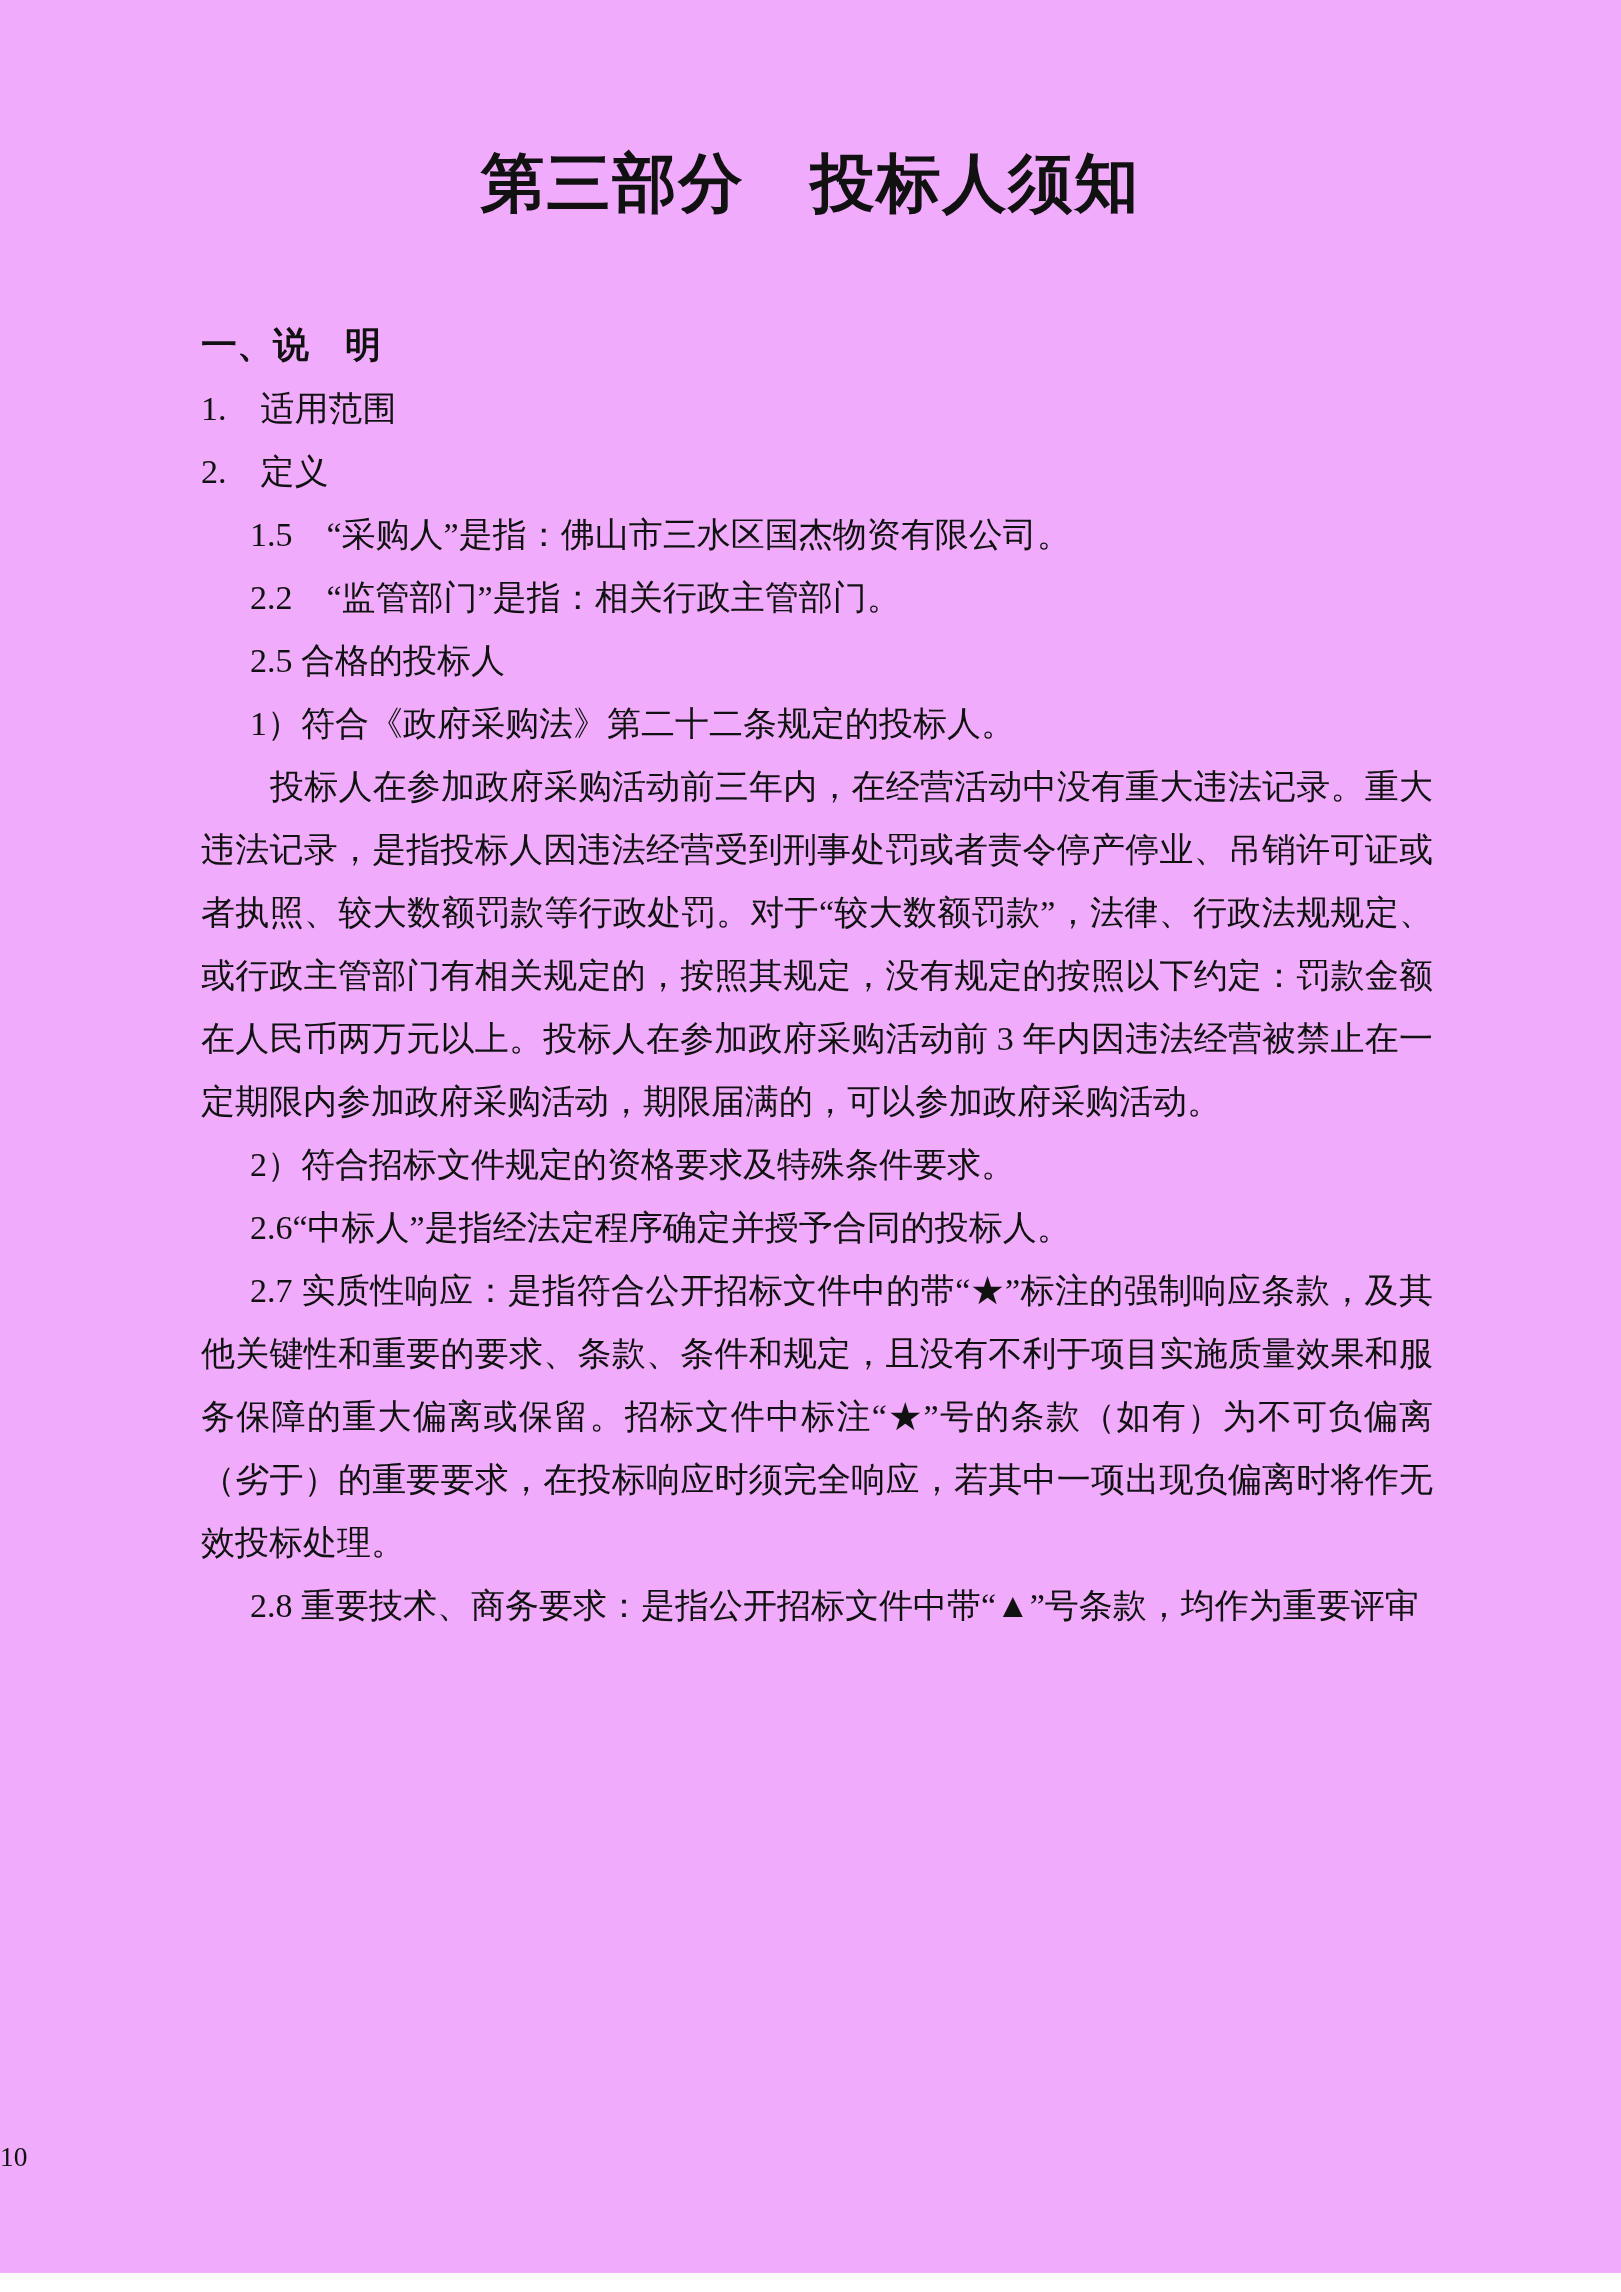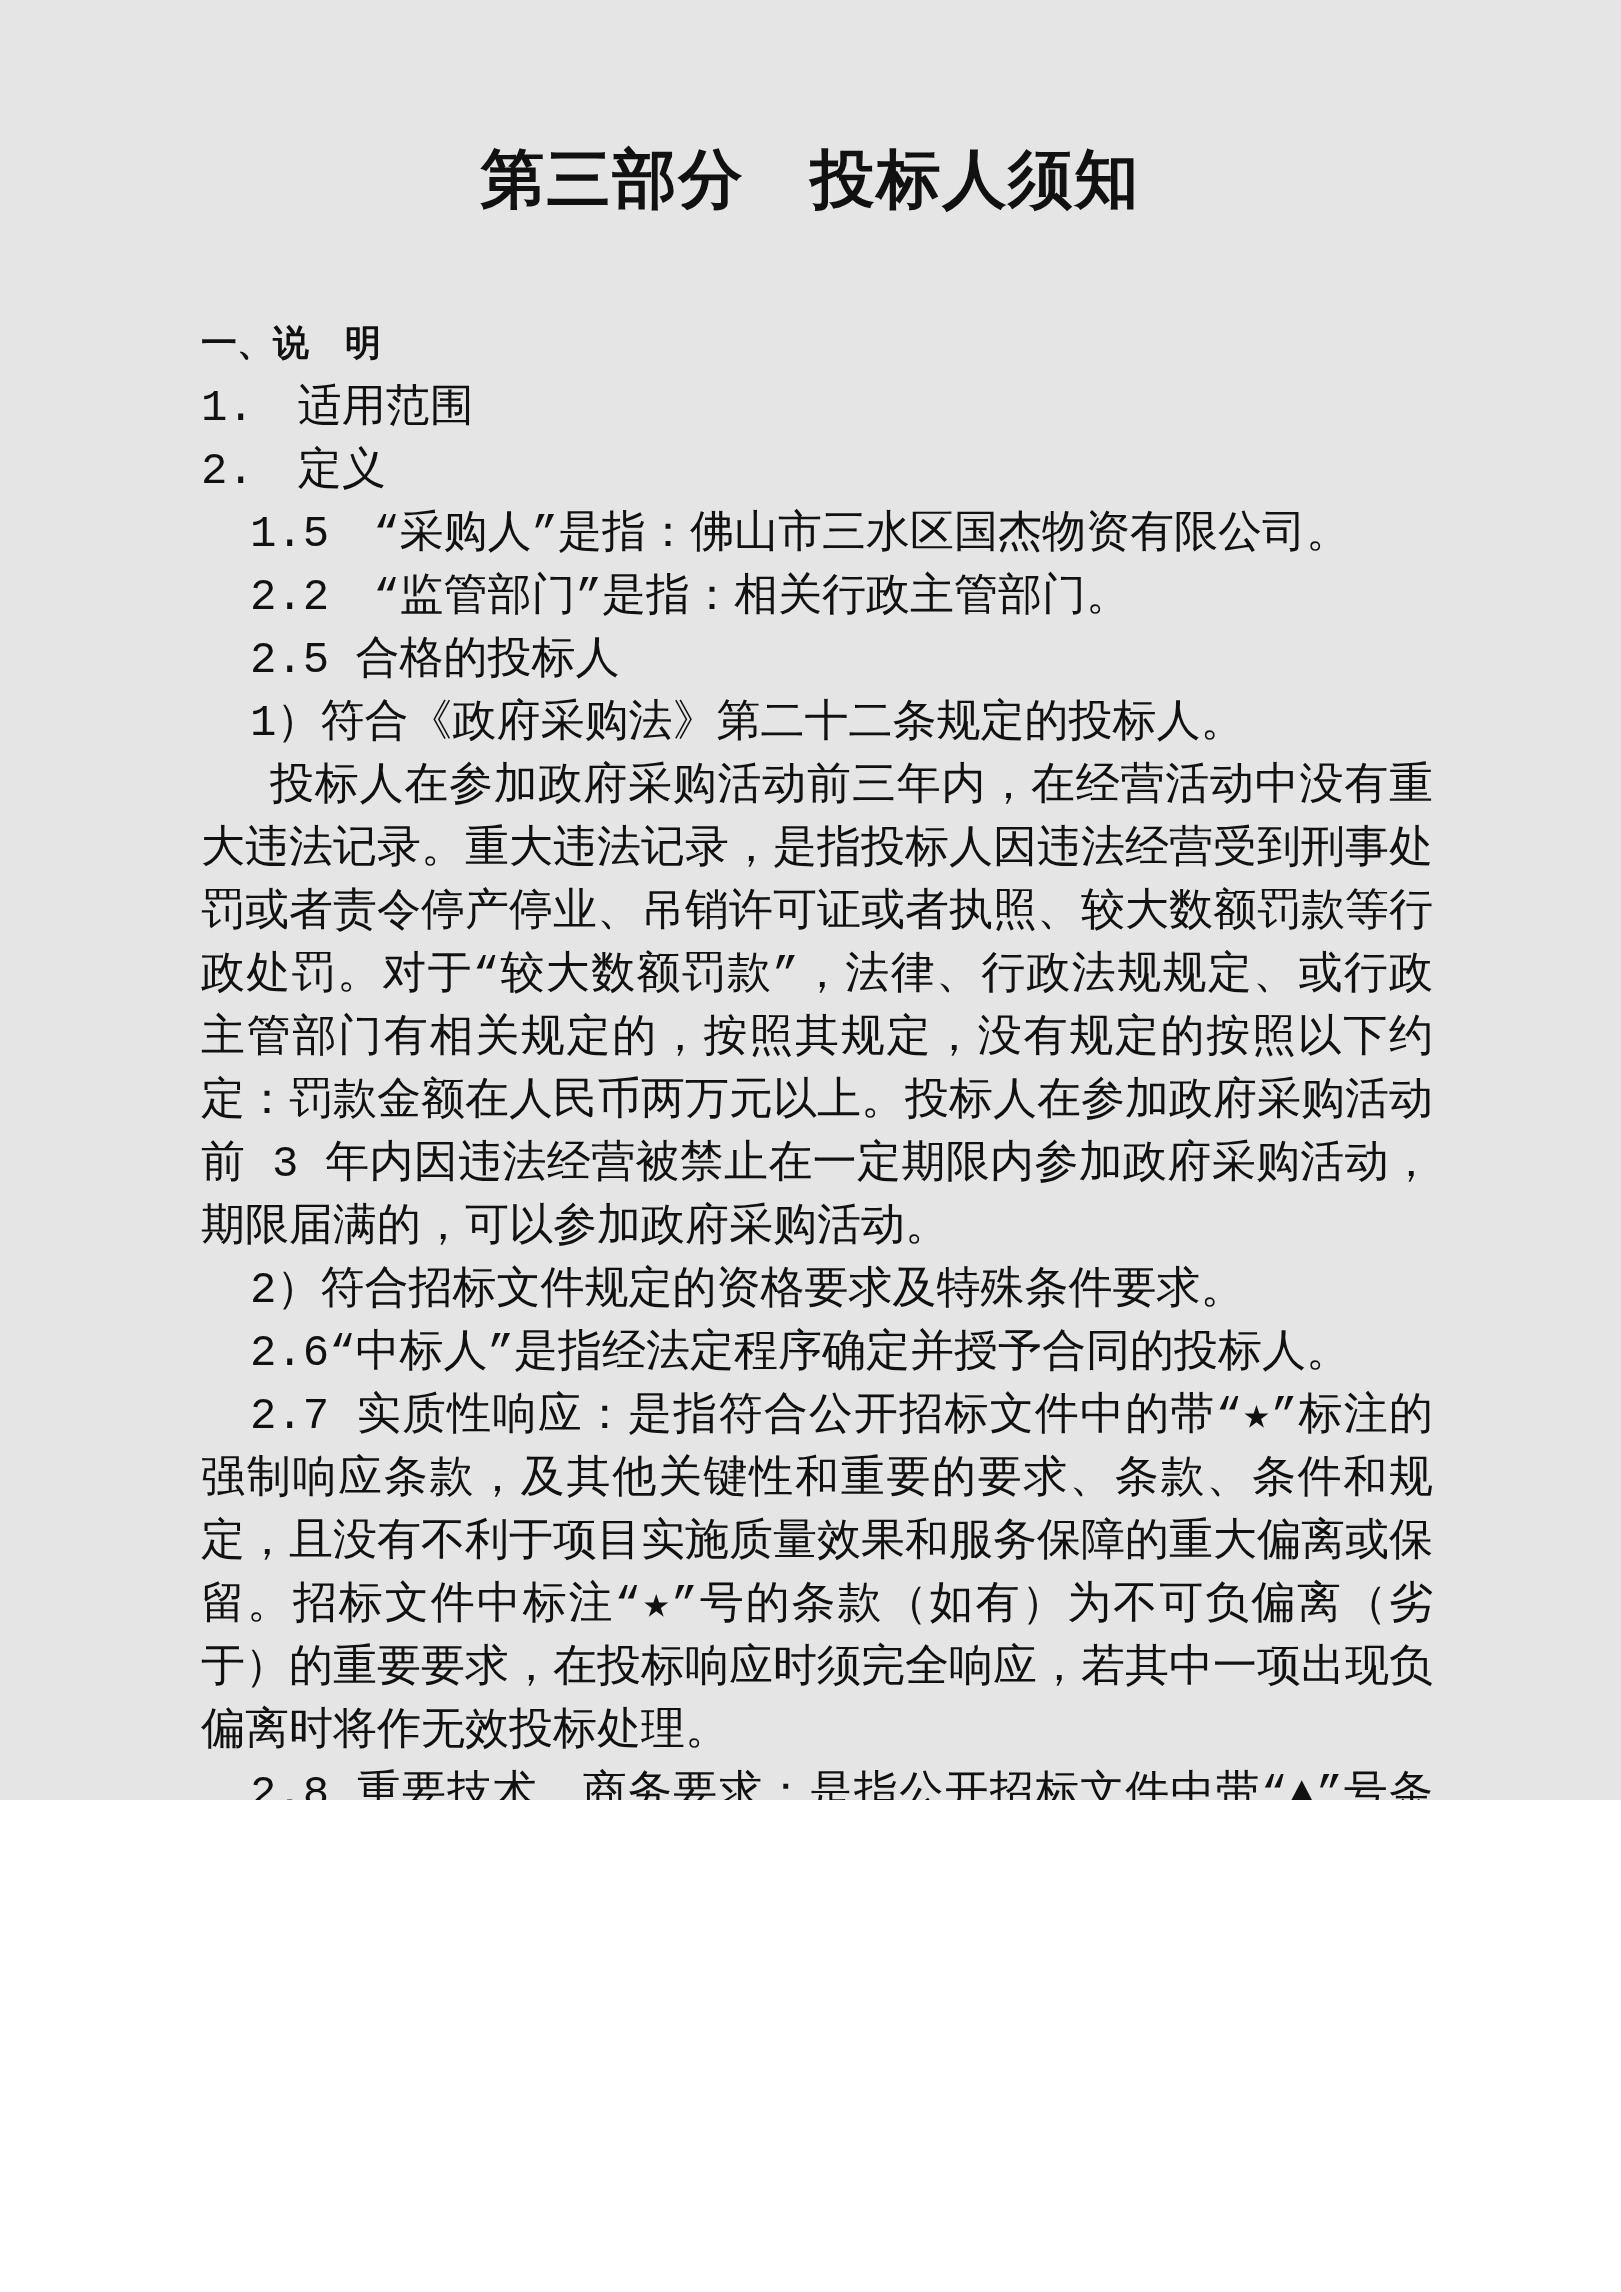--- a/index.html
+++ b/index.html
@@ -3,24 +3,24 @@
 <meta charset="utf-8">
 <style>
   html, body {
     margin: 0;
     padding: 0;
     background: #ffffff;
   }
   .page {
     position: relative;
     width: 1621px;
-    height: 1800px;
-    background: #e5e5e5;
+    height: 2273px;
+    background: #f0abfc;
     color: #111111;
-    font-family: Liberation Mono, monospace;
+    font-family: Liberation Serif, serif;
     overflow: hidden;
   }
   .title {
     position: absolute;
     top: 143px;
     left: 0;
     width: 100%;
     margin: 0;
     text-align: center;
     font-size: 64px;
@@ -29,21 +29,21 @@
     letter-spacing: 2px;
   }
   .content {
     position: absolute;
     top: 314px;
     left: 201px;
     width: 1232px;
   }
   .content p {
     margin: 0;
-    font-size: 44px;
+    font-size: 34px;
     line-height: 63px;
     text-align: justify;
     word-break: break-all;
   }
   .content p.h2 {
     font-weight: bold;
     font-size: 36px;
   }
   .content p.sub {
     text-indent: 49px;

